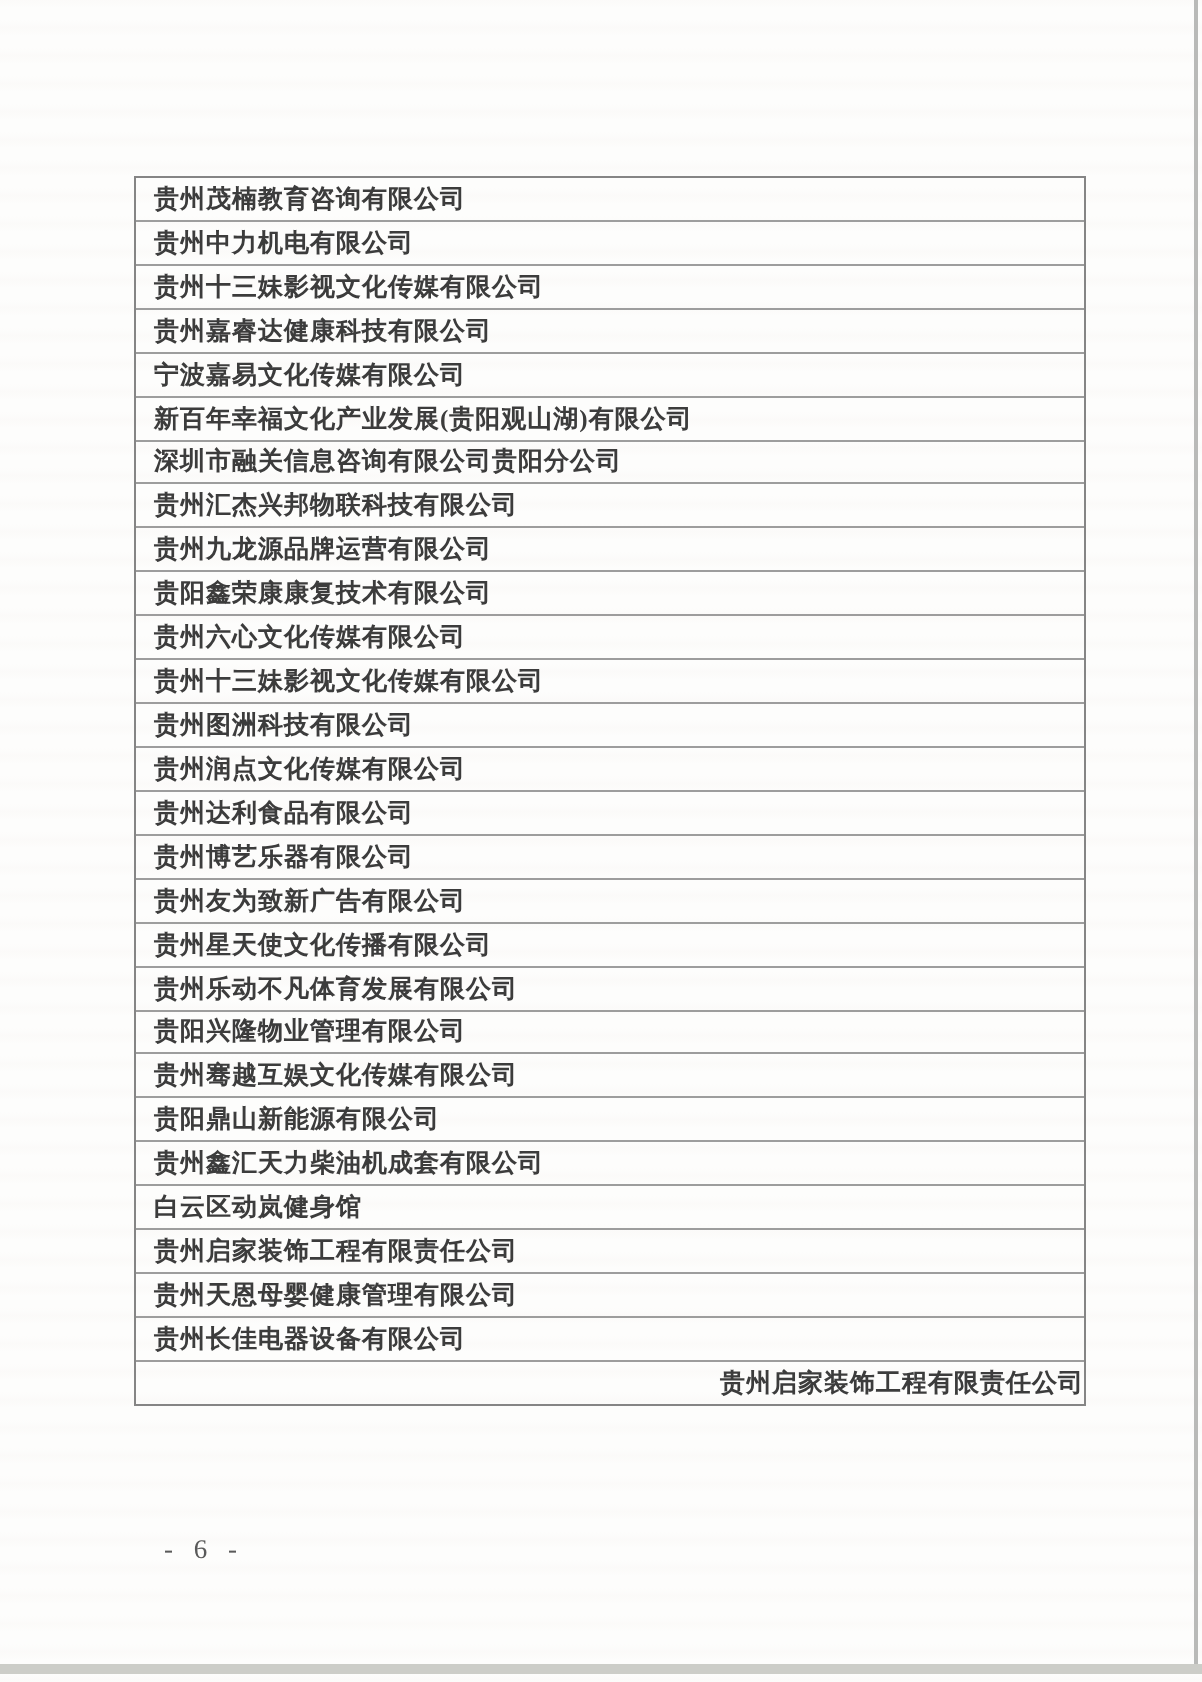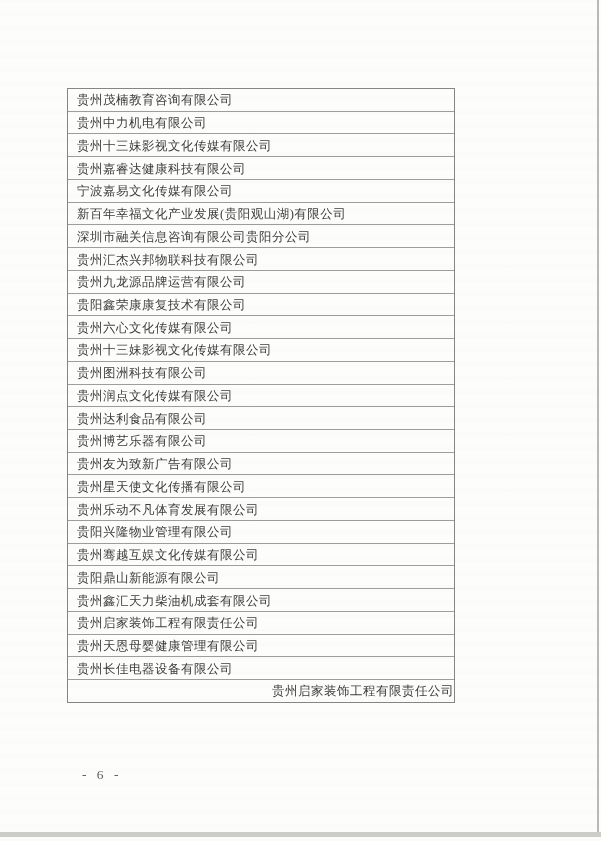--- a/index.html
+++ b/index.html
@@ -41,27 +41,28 @@
     left: 0;
     top: 832px;
     width: 601px;
     height: 5px;
     background: #cccdc8;
   }
   .company-table {
     position: absolute;
     left: 67px;
     top: 88px;
-    width: 388px;
+    width: 476px;
     height: 615px;
     box-sizing: border-box;
     border: 1px solid #858585;
     display: flex;
     flex-direction: column;
     background: transparent;
+    font-weight: bold;
   }
   .row {
     flex: 1 1 0;
     box-sizing: border-box;
     border-bottom: 1px solid #9d9d9d;
     display: flex;
     align-items: center;
     padding-left: 9px;
     overflow: hidden;
   }
@@ -156,20 +157,23 @@
     <div class="row">
         <span class="company-name">贵州骞越互娱文化传媒有限公司</span>
       </div>
     <div class="row">
         <span class="company-name">贵阳鼎山新能源有限公司</span>
       </div>
     <div class="row">
         <span class="company-name">贵州鑫汇天力柴油机成套有限公司</span>
       </div>
     <div class="row">
+        <span class="company-name">白云区动岚健身馆</span>
+      </div>
+    <div class="row">
         <span class="company-name">贵州启家装饰工程有限责任公司</span>
       </div>
     <div class="row">
         <span class="company-name">贵州天恩母婴健康管理有限公司</span>
       </div>
     <div class="row">
         <span class="company-name">贵州长佳电器设备有限公司</span>
       </div>
     <div class="row">
         <span class="company-name">贵州启家装饰工程有限责任公司</span>

